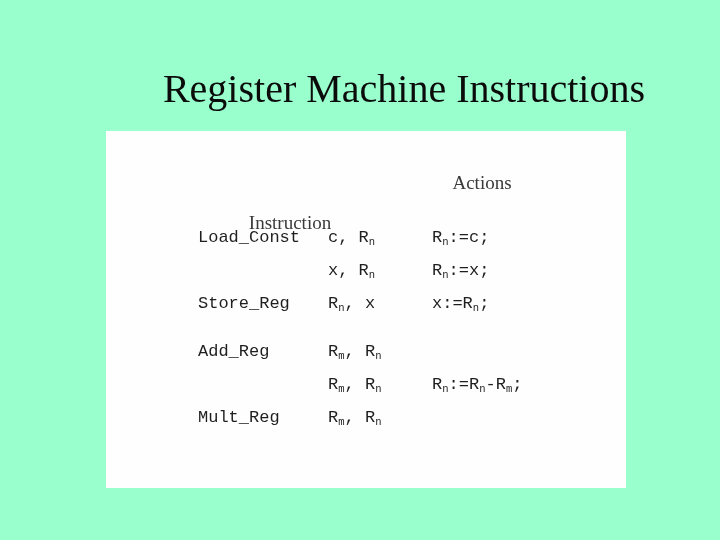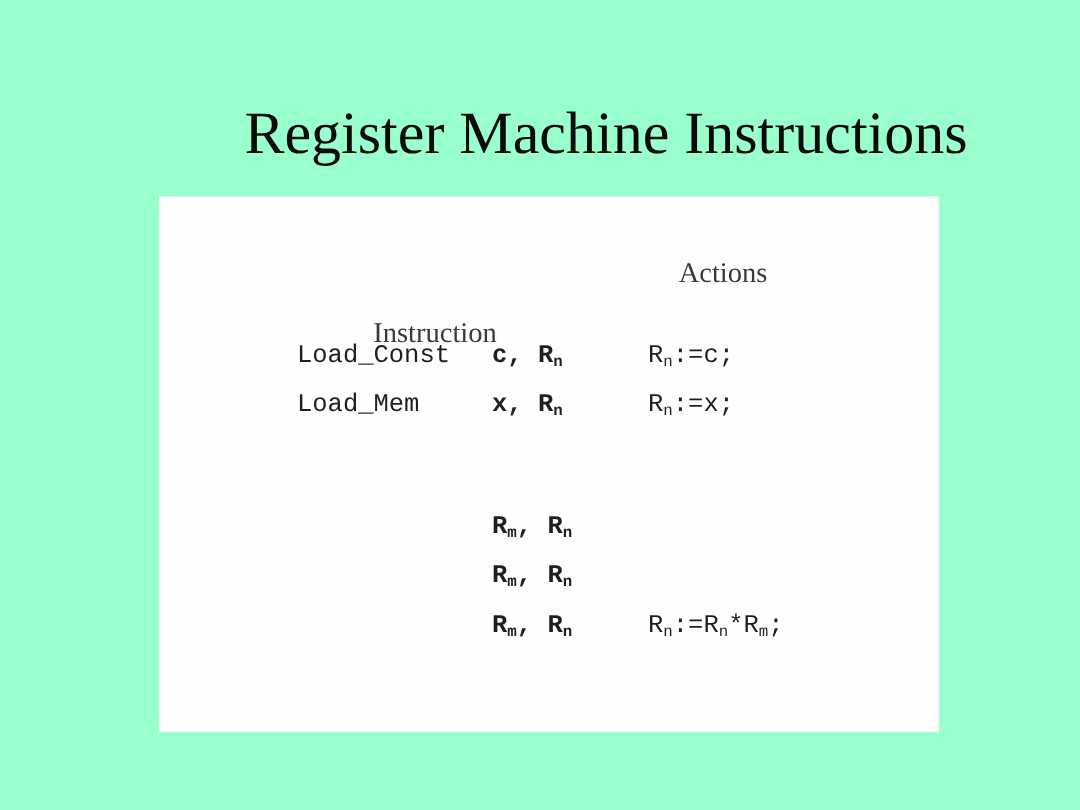--- a/index.html
+++ b/index.html
@@ -59,21 +59,21 @@
     width: 100%;
     height: 24px;
     font-family: "Liberation Mono", "DejaVu Sans Mono", monospace;
     font-size: 17px;
     line-height: 22px;
     color: var(--table-color, #1f1f1f);
     white-space: nowrap;
     padding-left: 44px;
   }
   .c1 { position: absolute; left: 92px;  }
-  .c2 { position: absolute; left: 222px; font-weight: bold; }
+  .c2 { position: absolute; left: 222px; }
   .c3 { position: absolute; left: 326px; }
   sub {
     font-size: 0.62em;
     line-height: 0;
     vertical-align: -0.28em;
   }
 </style>
 </head>
 <body>
 
@@ -85,30 +85,36 @@
 
     <div class="hdr hdr-instruction">Instruction</div>
     <div class="hdr hdr-actions">Actions</div>
 
     <div class="row" style="top:96px">
       <span class="c1">Load_Const</span>
       <span class="c2">c, R<sub>n</sub></span>
       <span class="c3">R<sub>n</sub>:=c;</span>
     </div>
     <div class="row" style="top:129px">
-      <span class="c1">Load_Mem</span>
       <span class="c2">x, R<sub>n</sub></span>
       <span class="c3">R<sub>n</sub>:=x;</span>
     </div>
+    <div class="row" style="top:162px">
+      <span class="c1">Store_Reg</span>
+      <span class="c2">R<sub>n</sub>, x</span>
+      <span class="c3">x:=R<sub>n</sub>;</span>
+    </div>
 
     <div class="row" style="top:210px">
+      <span class="c1">Add_Reg</span>
       <span class="c2">R<sub>m</sub>, R<sub>n</sub></span>
     </div>
     <div class="row" style="top:243px">
       <span class="c2">R<sub>m</sub>, R<sub>n</sub></span>
+      <span class="c3">R<sub>n</sub>:=R<sub>n</sub>-R<sub>m</sub>;</span>
     </div>
     <div class="row" style="top:276px">
+      <span class="c1">Mult_Reg</span>
       <span class="c2">R<sub>m</sub>, R<sub>n</sub></span>
-      <span class="c3">R<sub>n</sub>:=R<sub>n</sub>*R<sub>m</sub>;</span>
     </div>
 
   </div>
 </div>
 
 </body></html>

